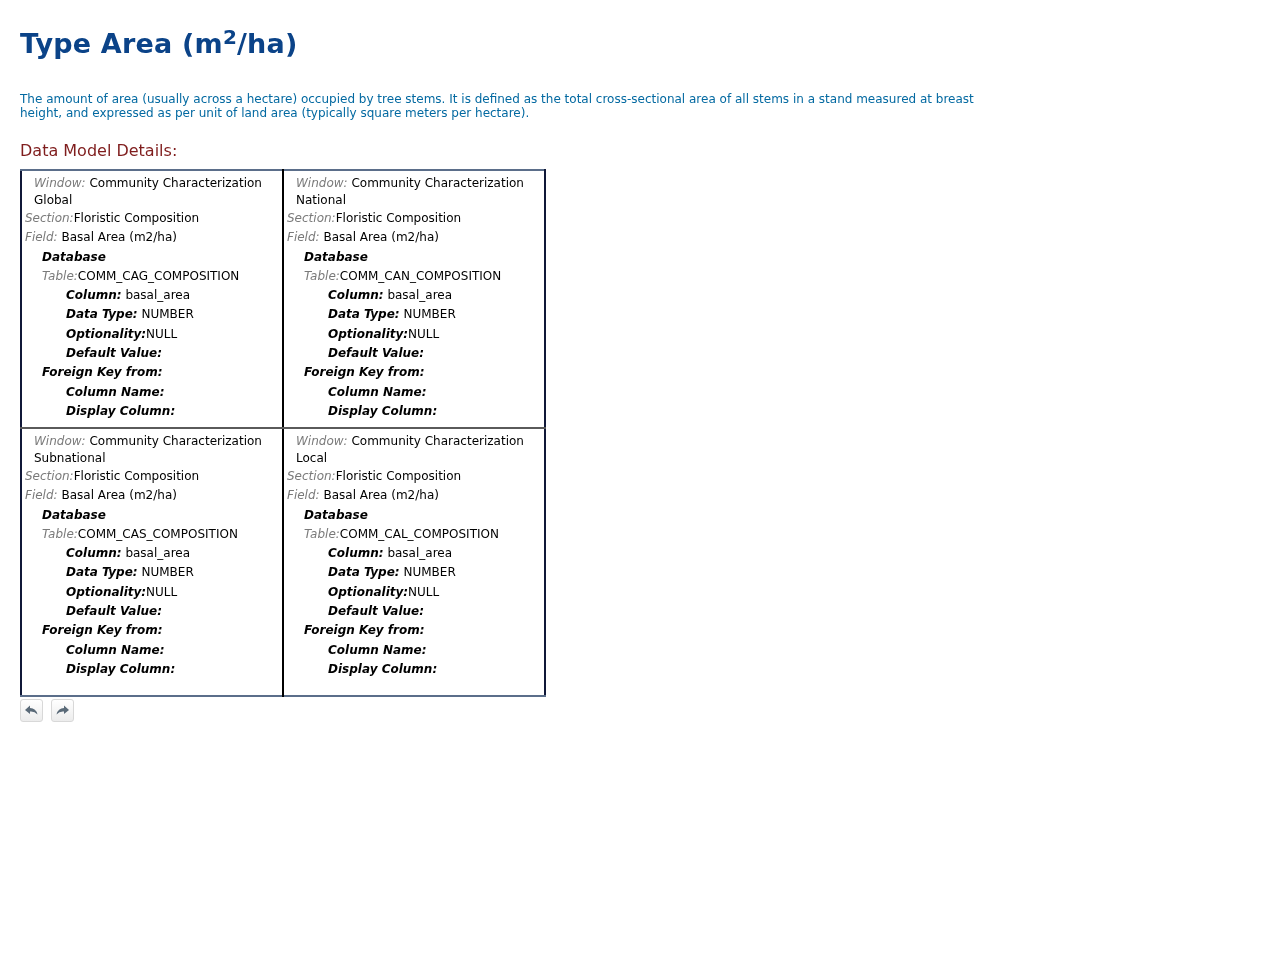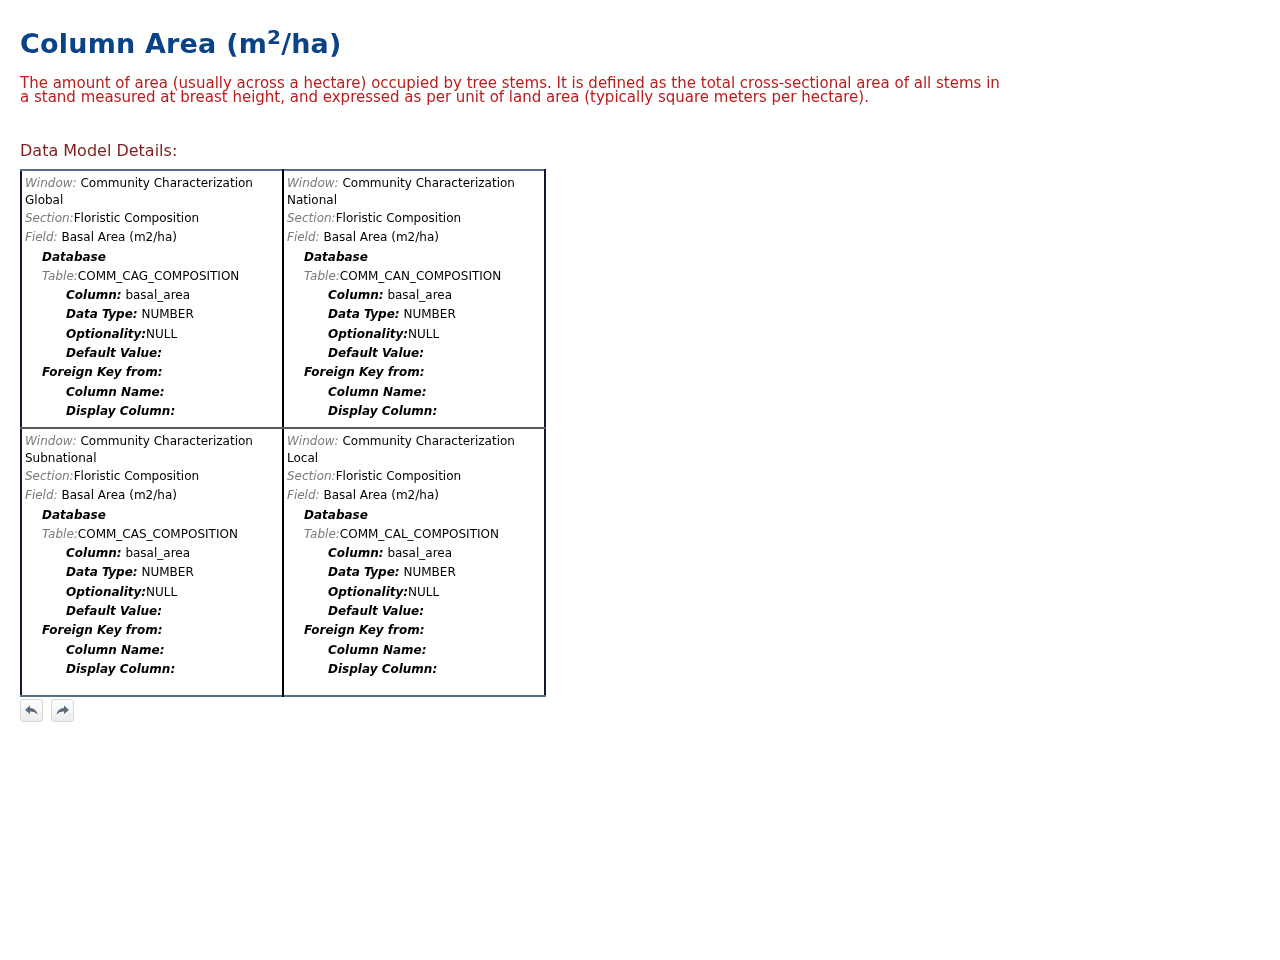--- a/index.html
+++ b/index.html
@@ -33,26 +33,26 @@
       white-space: nowrap;
     }
     h1.title sup {
       font-size: 20px;
       vertical-align: 0;
       position: relative;
       top: -9px;
     }
     .desc {
       position: absolute;
-      top: 76px;
+      top: 92px;
       left: 0;
       width: 980px;
-      font-size: 15px;
+      font-size: 12px;
       line-height: 14px;
-      color: #b91c1c;
+      color: #0369a1;
     }
     .subhead {
       position: absolute;
       top: 141px;
       left: 0;
       font-size: 16px;
       color: #7f1d1d;
       white-space: nowrap;
     }
     table.dm {
@@ -72,21 +72,21 @@
       padding: 4px 3px 0 3px;
       border-right: 2px solid #000;
       border-bottom: 2px solid #5a5a5a;
       font-size: 12px;
       line-height: 19.3px;
     }
     table.dm tr:first-child td { height: 252px; }
     table.dm tr:last-child td { height: 262px; border-bottom: none; }
     table.dm td:last-child { border-right: none; }
     .line { white-space: nowrap; }
-    .wrapline { line-height: 17px; }
+    .wrapline { line-height: 17px; margin-left: 9px; }
     .lbl {
       font-style: italic;
       font-weight: bold;
       color: #000000;
     }
     .lbl.thin { font-weight: normal; color: #7a7a7a; }
     .ind1 { padding-left: 17px; }
     .ind2 { padding-left: 41px; }
     .navbar {
       position: absolute;
@@ -104,21 +104,21 @@
       position: relative;
       cursor: pointer;
       vertical-align: top;
     }
     .navbtn svg { position: absolute; left: 3px; top: 4px; }
   </style>
 </head>
 <body>
 
 <div class="page">
-  <h1 class="title"><span>Column Area (m</span><sup>2</sup><span>/ha)</span></h1>
+  <h1 class="title"><span>Type Area (m</span><sup>2</sup><span>/ha)</span></h1>
 
   <div class="desc">The amount of area (usually across a hectare) occupied by tree stems. It is defined as the total cross-sectional area of all stems in a stand measured at breast height, and expressed as per unit of land area (typically square meters per hectare).</div>
 
   <div class="subhead">Data Model Details:</div>
 
   <table class="dm">
     <tbody>
         <tr>
       <td>
     <div class="wrapline"><span class="lbl thin">Window:</span> <span>Community Characterization Global</span></div>

